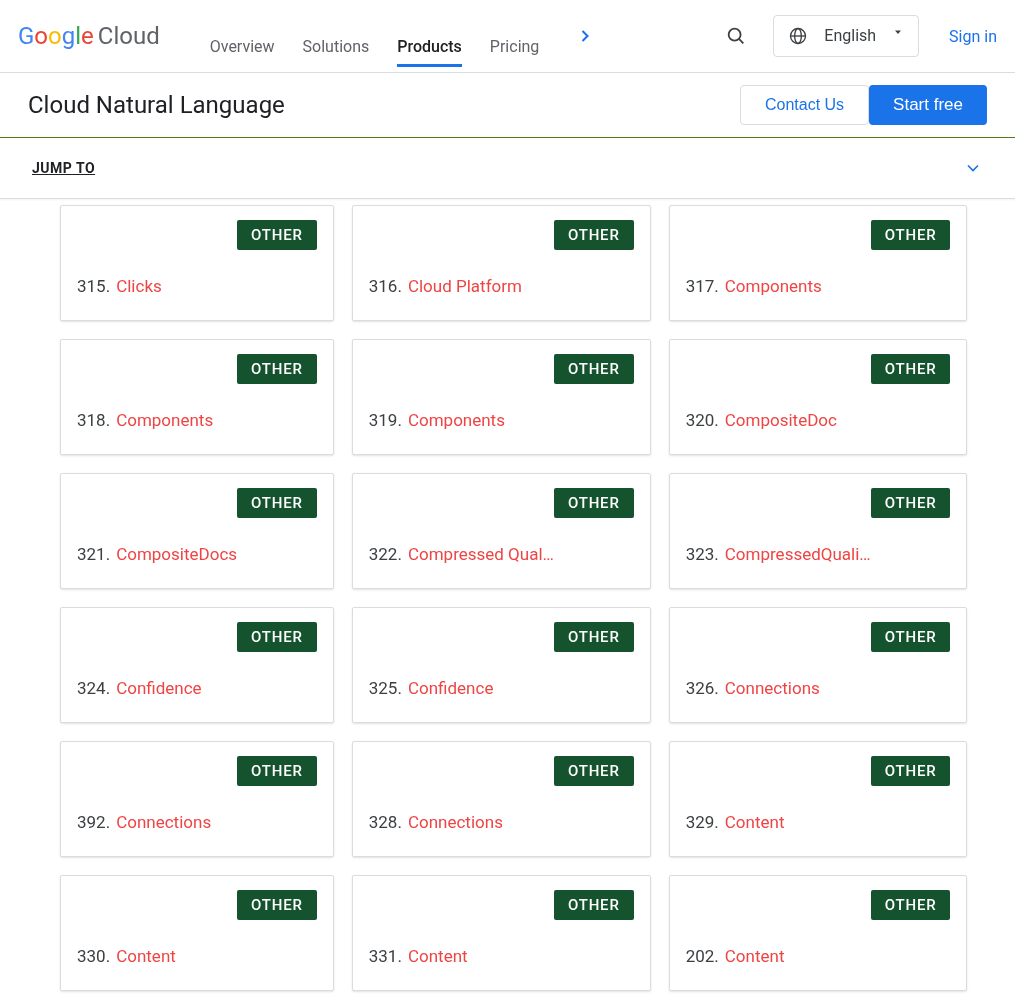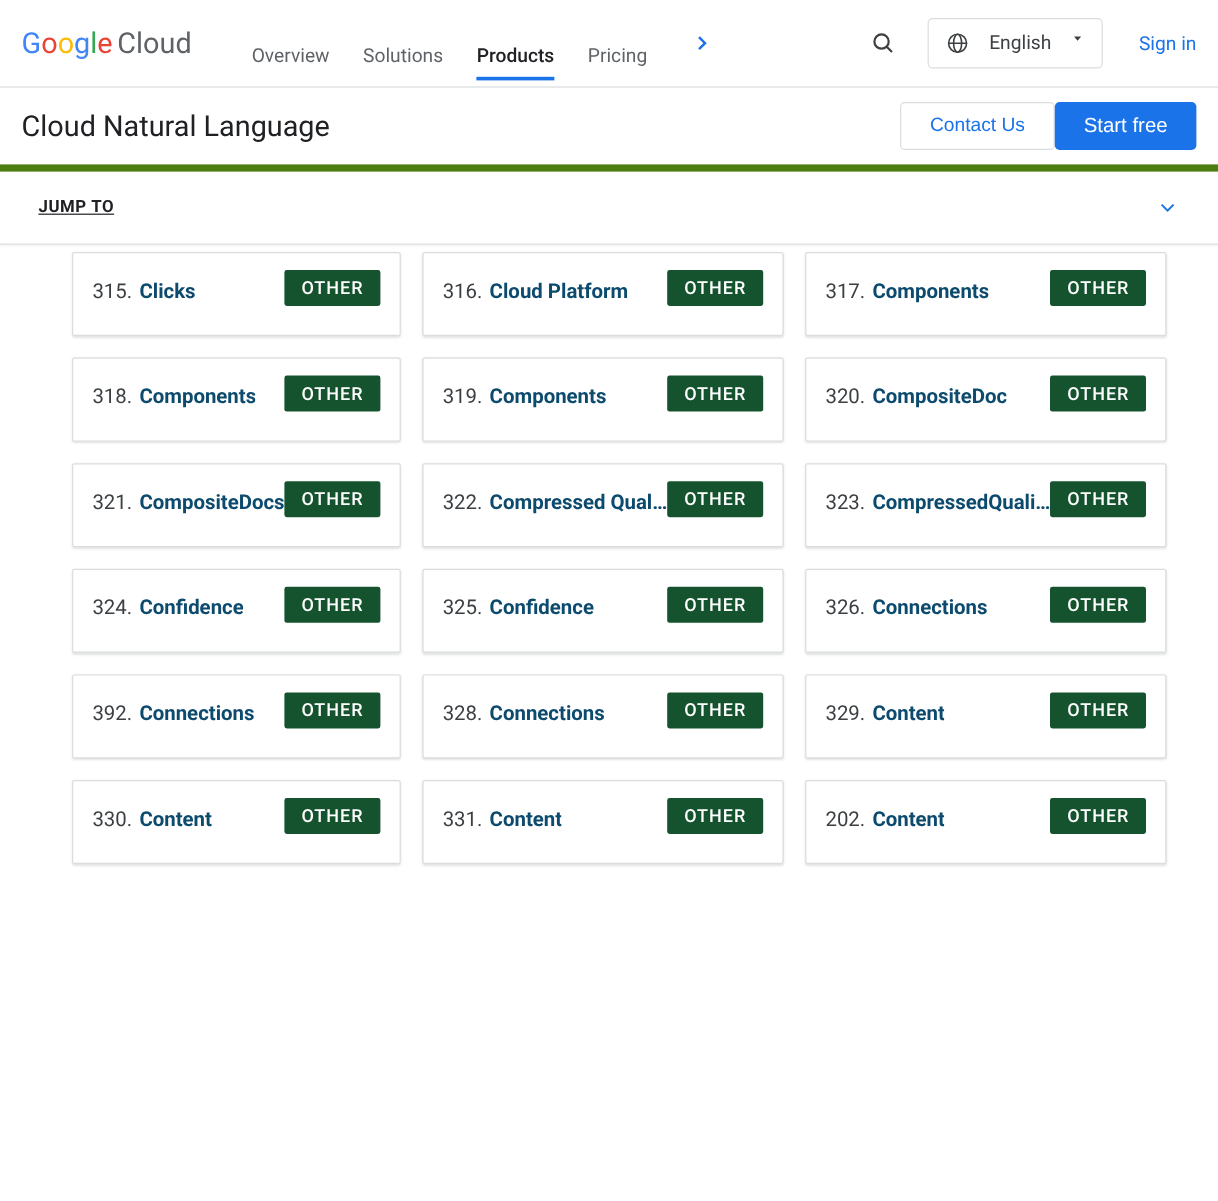--- a/index.html
+++ b/index.html
@@ -85,22 +85,22 @@
     .signin-link {
       color: #1a73e8;
       font-size: 16px;
       cursor: pointer;
       margin-left: 12px;
     }
     .sub-header {
       display: flex;
       align-items: center;
       justify-content: space-between;
-      padding: 12px 18px;
-      border-bottom: 6px solid #4d7c0f;
+      padding: 12px 28px;
+      border-bottom: 1px solid #4d7c0f;
     }
     .page-title {
       font-size: 24px;
       font-weight: 400;
       color: #202124;
     }
     .sub-actions {
       display: flex;
       gap: 0;
     }
@@ -161,26 +161,27 @@
       display: flex;
       align-items: baseline;
       gap: 6px;
       font-size: 17px;
       color: #3c4043;
       padding-top: 8px;
       overflow: hidden;
     }
     .entity-num { white-space: nowrap; }
     .entity-label {
-      font-weight: 700;
-      color: #0c4a6e;
+      font-weight: 400;
+      color: #ef4444;
       white-space: nowrap;
       overflow: hidden;
       text-overflow: ellipsis;
       max-width: 250px;
+      margin-top: 48px;
     }
     .entity-badge {
       background: #14532d;
       color: #fff;
       font-size: 15px;
       font-weight: 500;
       letter-spacing: 0.8px;
       padding: 6px 14px;
       border-radius: 2px;
     }

